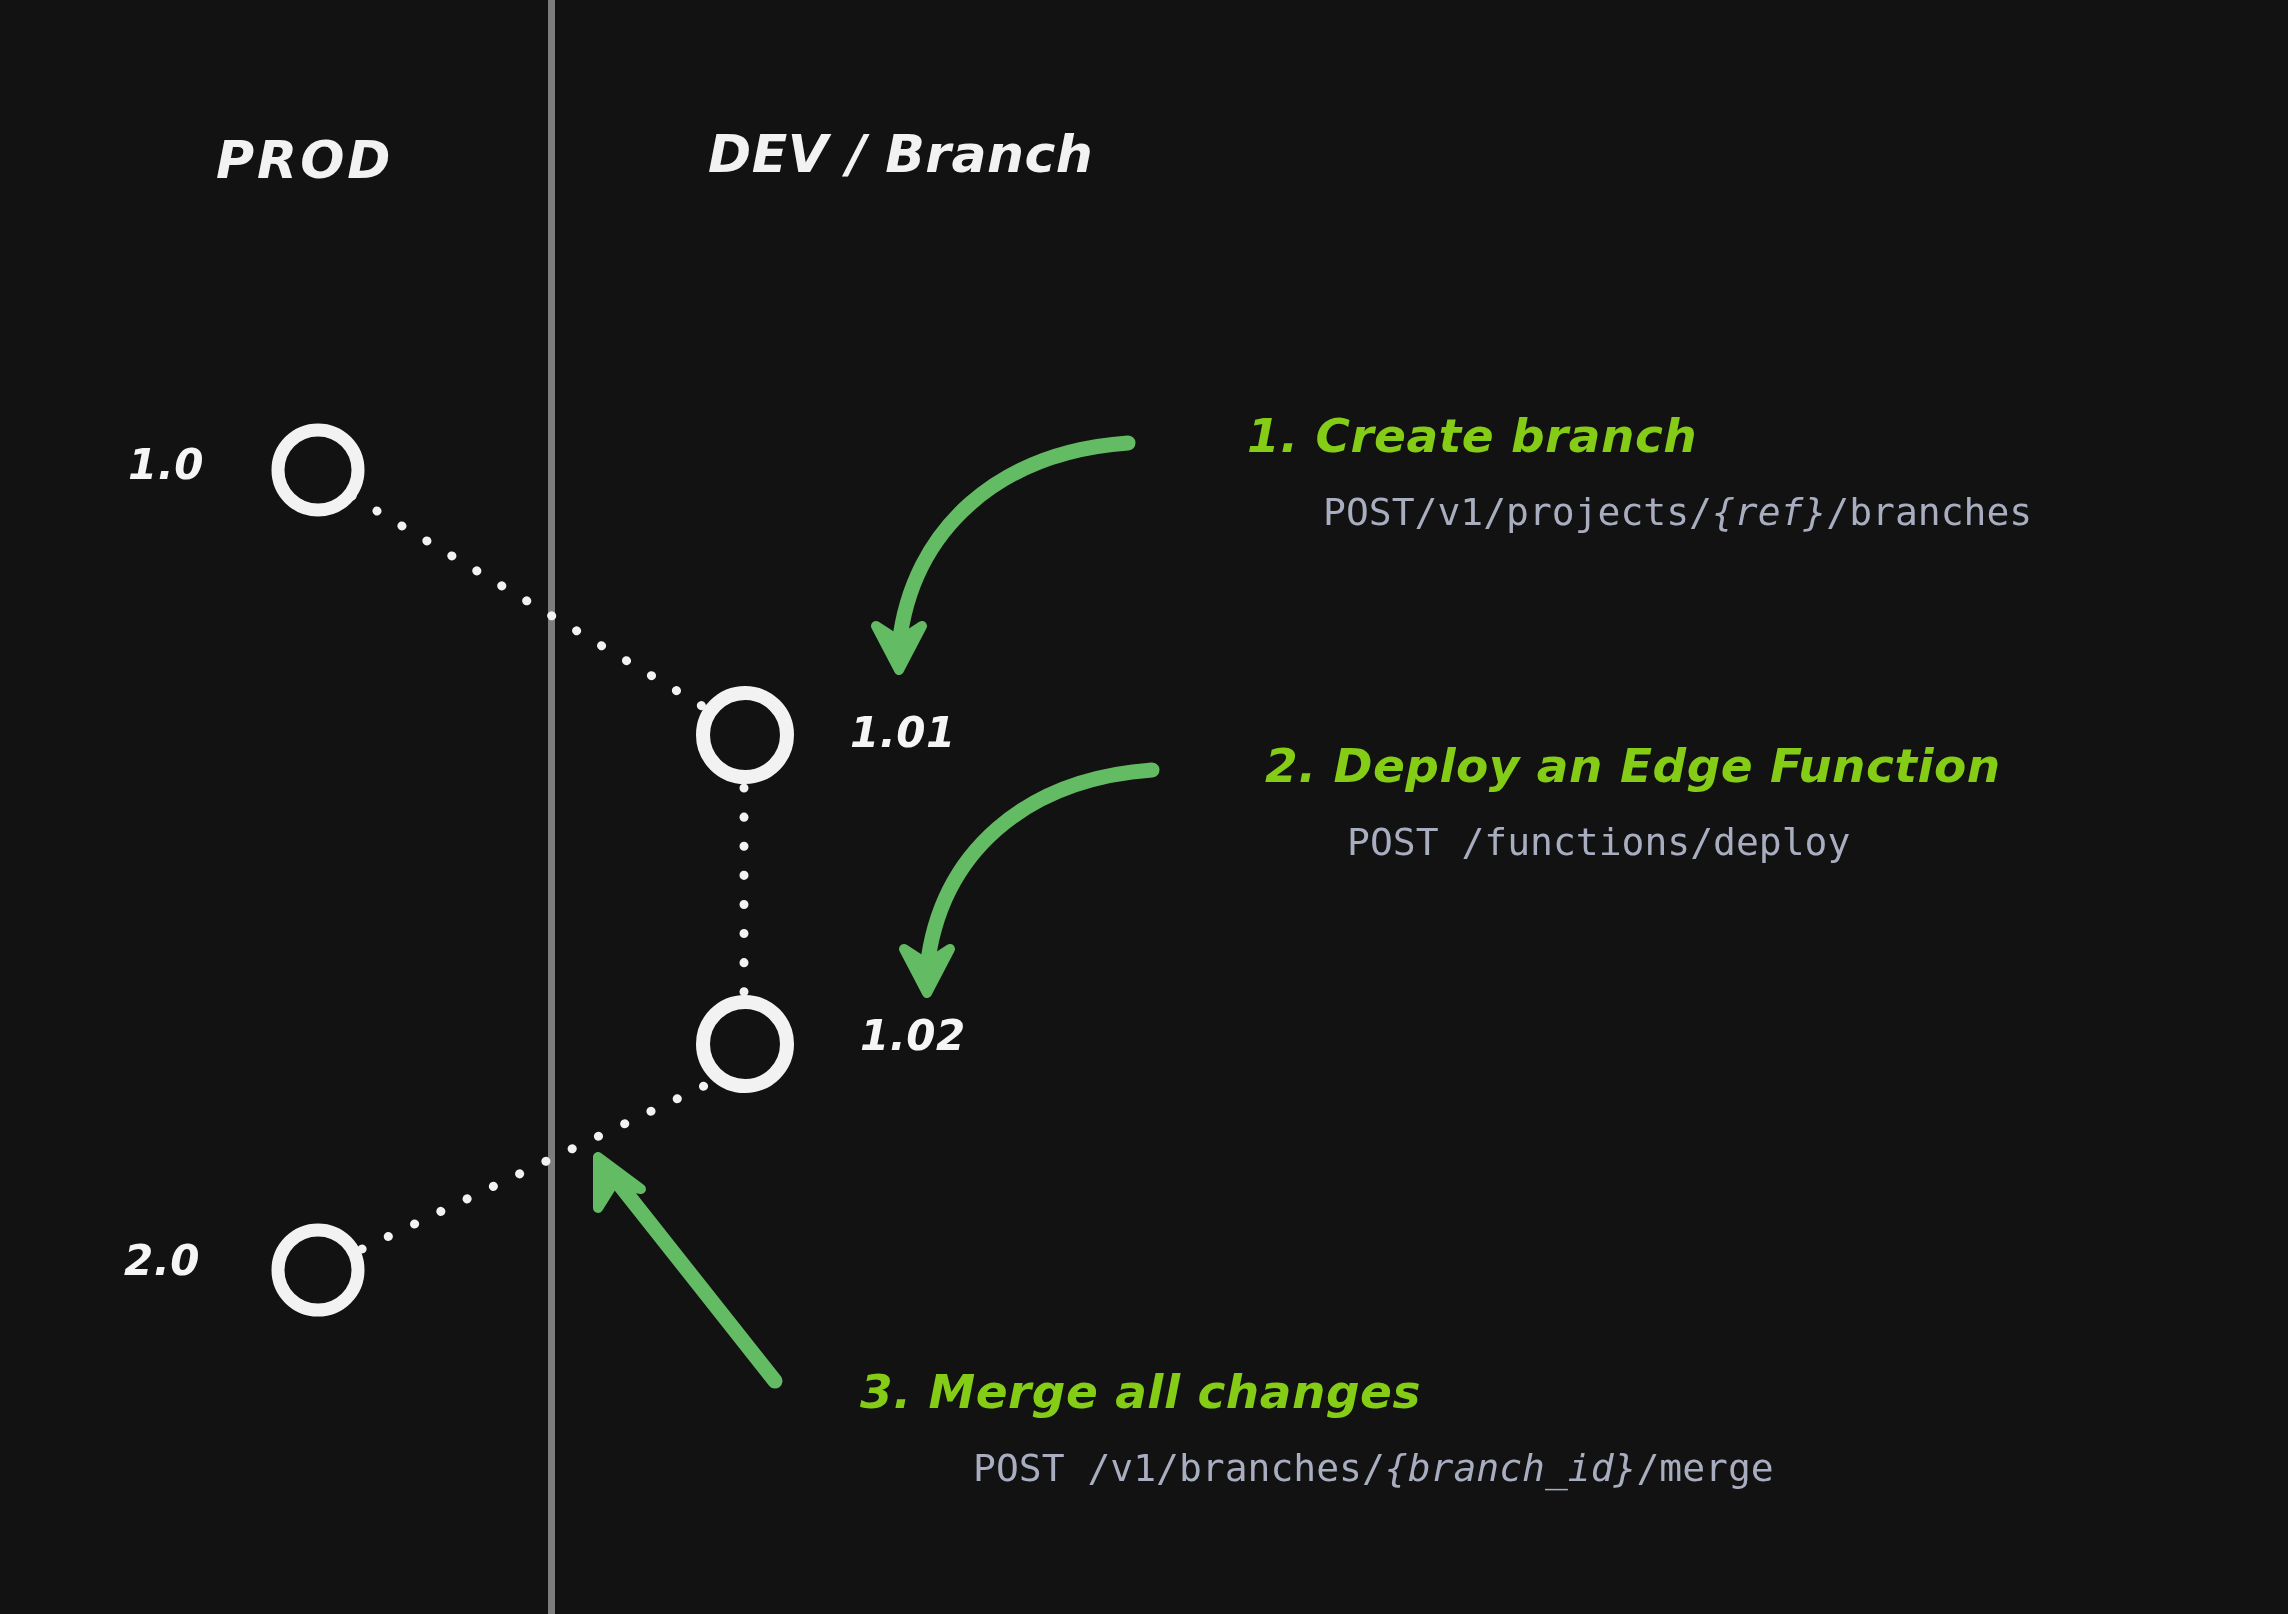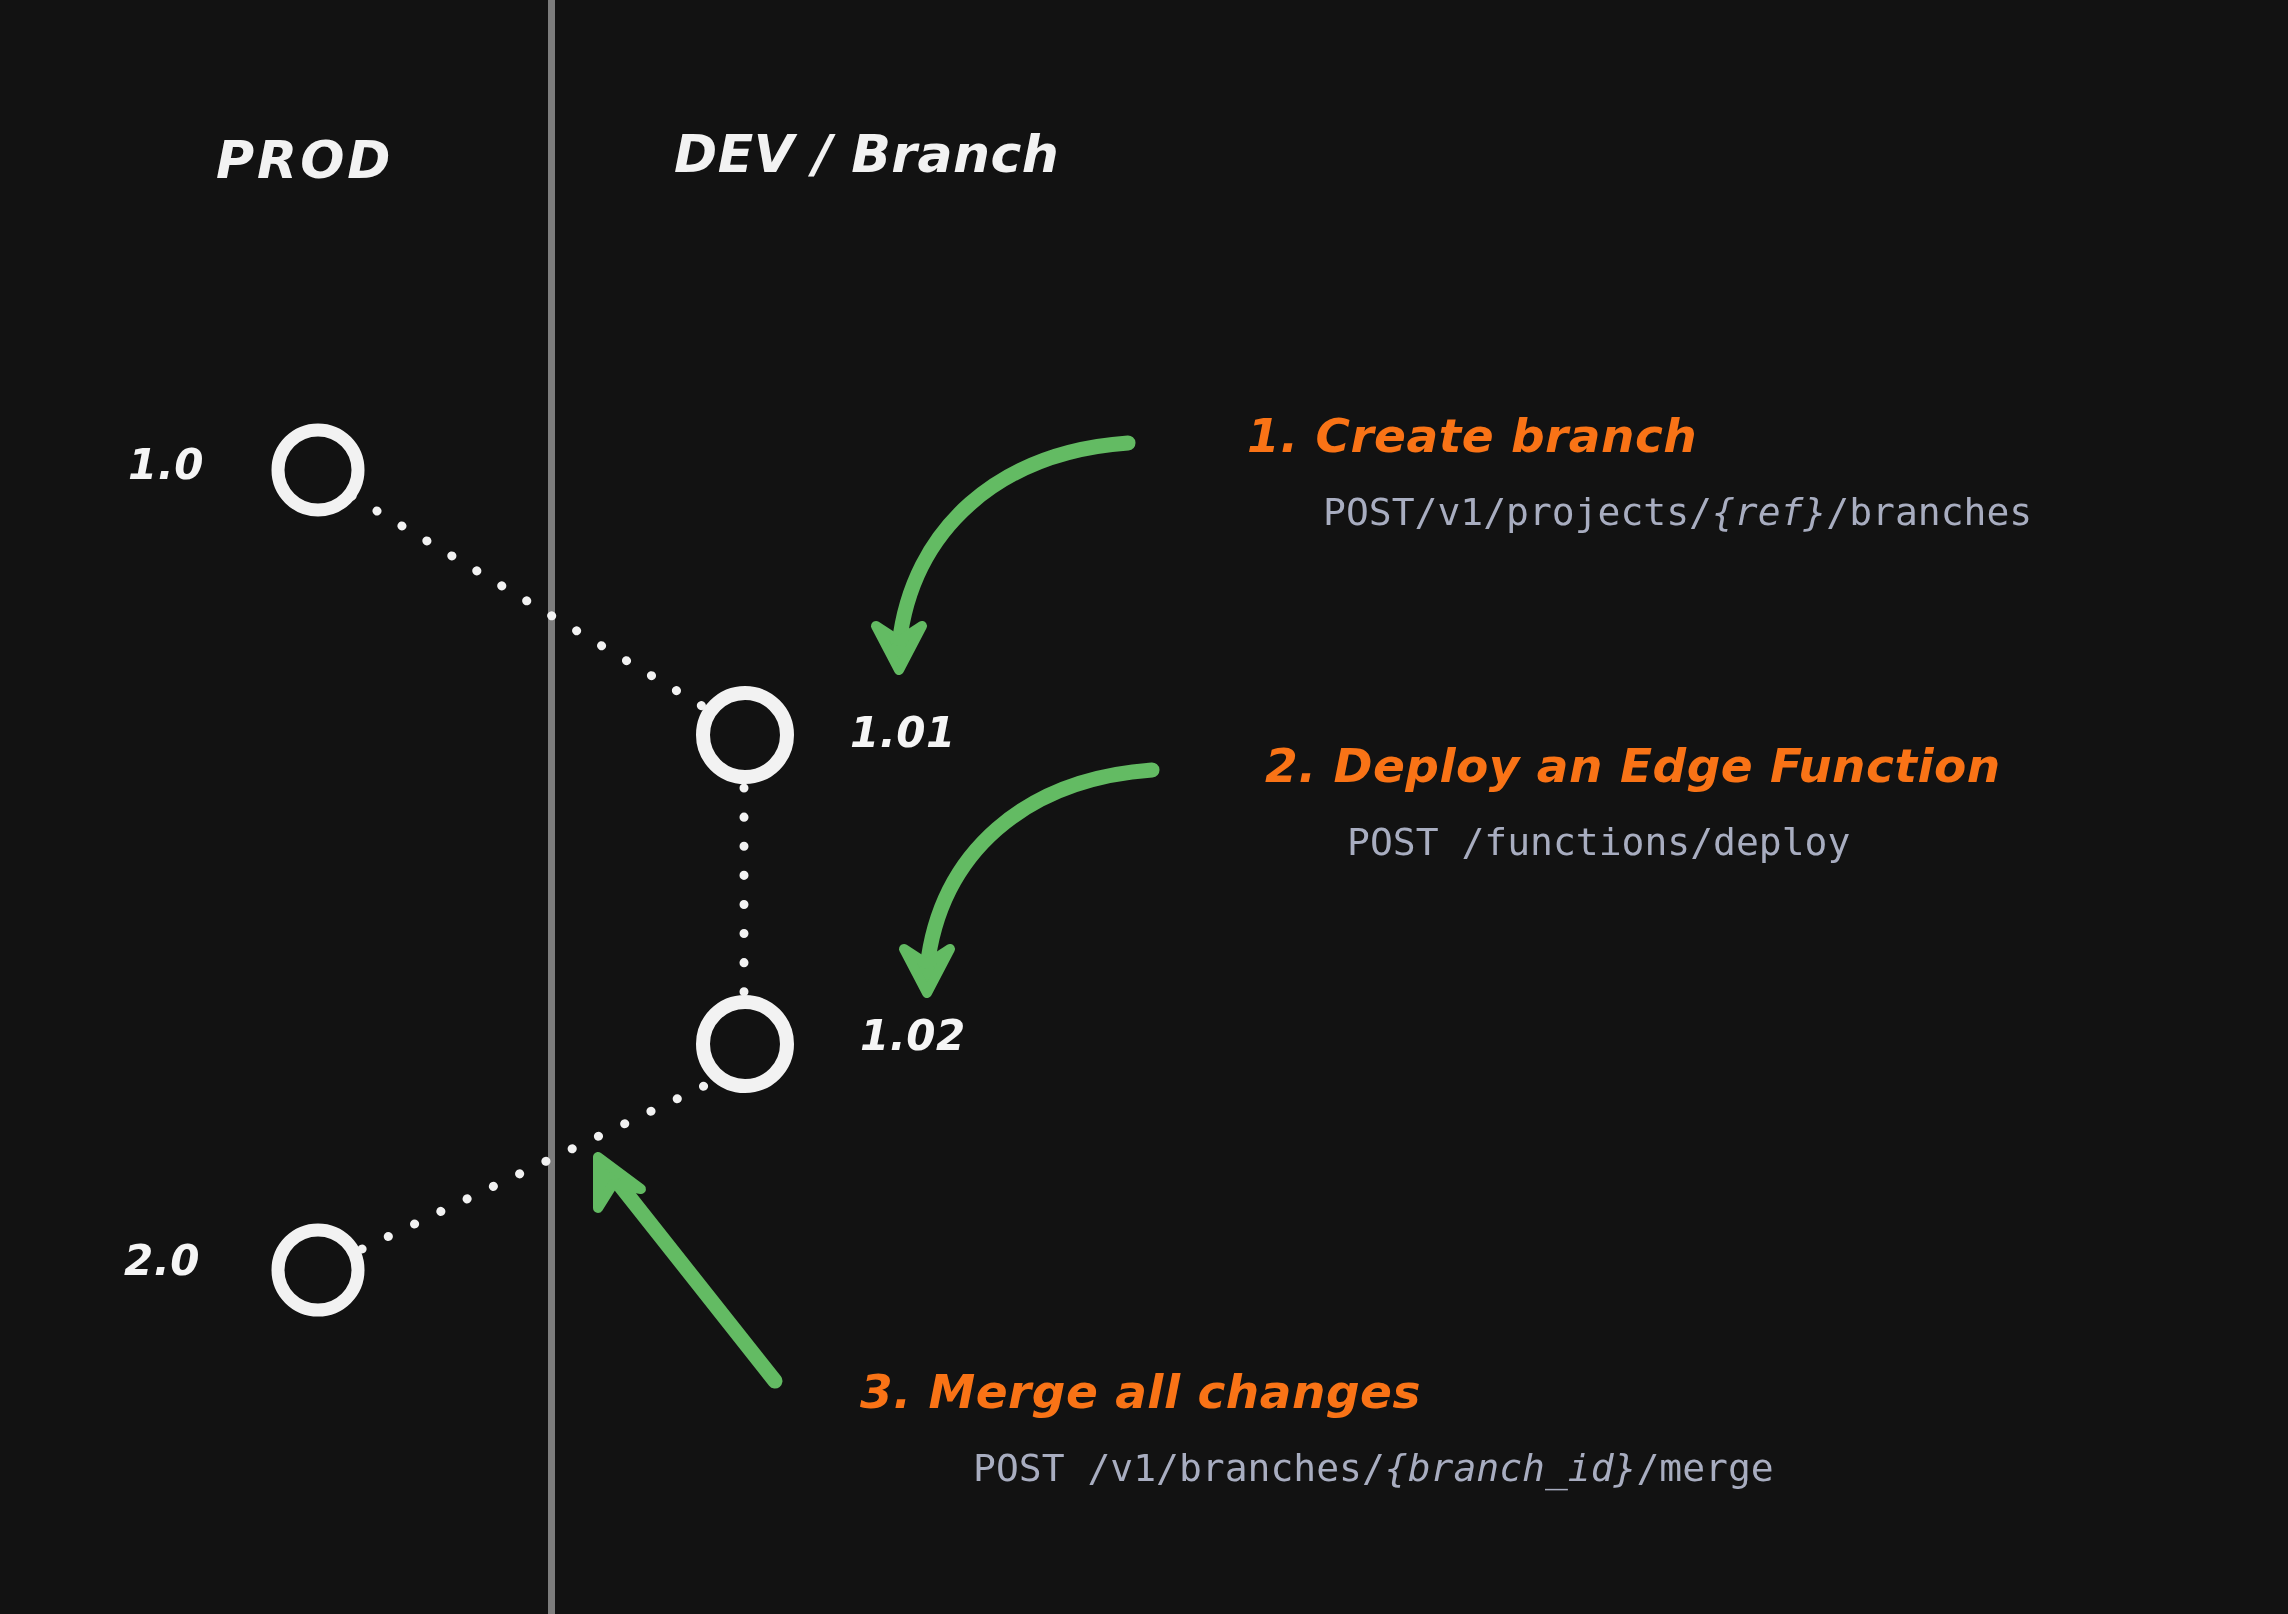--- a/index.html
+++ b/index.html
@@ -29,40 +29,40 @@
     letter-spacing: 0.5px;
   }
   .lane-header {
     position: absolute;
     color: #f2f2f2;
     font-size: 52px;
     line-height: 1;
     white-space: nowrap;
   }
   #lane-header-prod { left: 216px; top: 134px; letter-spacing: 3px; }
-  #lane-header-dev  { left: 674px; top: 128px; }
+  #lane-header-dev  { left: 708px; top: 128px; }
 
   .node-label {
     position: absolute;
     color: #f5f5f5;
     font-size: 42px;
     line-height: 1;
     white-space: nowrap;
   }
   #node-label-10  { left: 128px;  top: 444px;  }
   #node-label-101 { left: 850px;  top: 712px;  }
   #node-label-102 { left: 860px;  top: 1015px; }
   #node-label-20  { left: 124px;  top: 1240px; }
 
   .step {
     position: absolute;
     white-space: nowrap;
   }
   .step-title {
-    color: #f97316;
+    color: #84cc16;
     font-size: 47px;
     line-height: 1;
     white-space: nowrap;
   }
   .step-endpoint {
     color: #a8adc0;
     font-family: "DejaVu Sans Mono", monospace;
     font-size: 38px;
     line-height: 1;
     white-space: nowrap;

